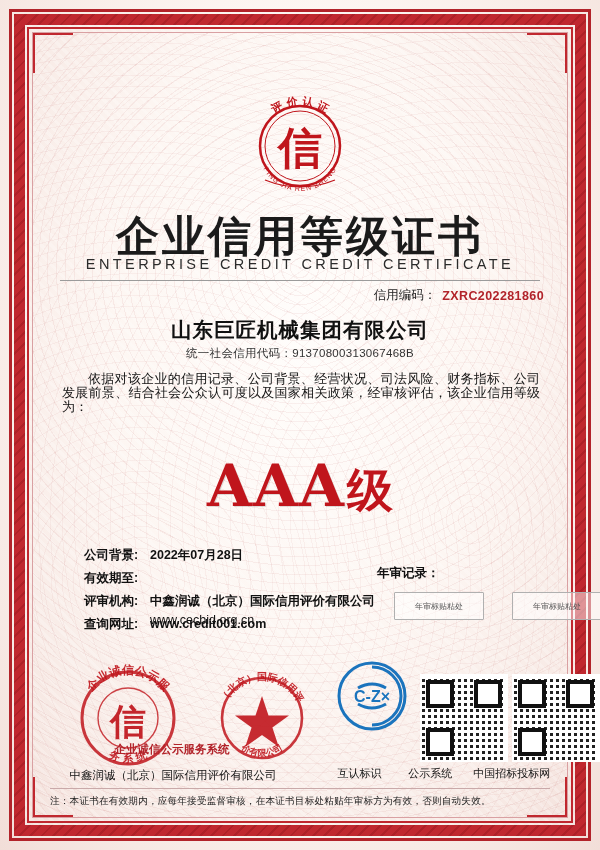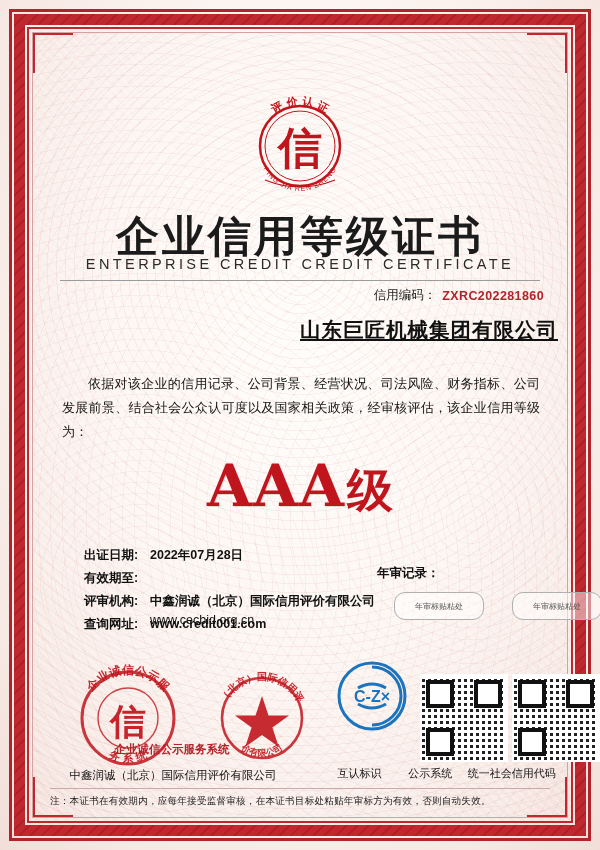--- a/index.html
+++ b/index.html
@@ -94,31 +94,31 @@
     position:absolute;top:238px;left:18px;right:18px;height:1px;background:#9b9b9b;
   }
   .code-row{
     position:absolute;top:245px;right:14px;
     display:flex;align-items:center;gap:6px;
     font-size:12.5px;color:#1d1d1d;
   }
   .code-row .code-val{color:#b2232a;font-weight:bold;letter-spacing:.4px;}
 
   .company{
-    position:absolute;top:274px;left:0;right:0;text-align:right;
+    position:absolute;top:274px;left:0;right:0;text-align:center;
     font-family:"DejaVu Sans","Liberation Sans",sans-serif;
-    font-size:20.5px;font-weight:bold;color:#111;letter-spacing:1px;text-decoration:underline;
+    font-size:20.5px;font-weight:bold;color:#111;letter-spacing:1px;
   }
   .uscc{
     position:absolute;top:304px;left:0;right:0;text-align:center;
     font-size:11.5px;color:#333;letter-spacing:.3px;
   }
   .body-text{
     position:absolute;top:330px;left:20px;right:18px;
-    font-size:13px;line-height:24px;color:#141414;text-align:justify;
+    font-size:13px;line-height:14px;color:#141414;text-align:justify;
     text-indent:26px;
   }
   .grade{
     position:absolute;top:410px;left:0;right:0;text-align:center;
   }
   .grade .aaa{
     font-family:"DejaVu Serif","Liberation Serif",serif;
     font-size:58px;font-weight:bold;color:#c0151c;letter-spacing:1px;
     text-shadow:1px 1px 0 rgba(0,0,0,.12);
     margin-top:24px;
@@ -138,21 +138,21 @@
   .details .val{color:#111;font-weight:bold;}
   .details .val.link{color:#111;}
   .url2{position:absolute;top:571px;left:108px;font-size:12.5px;color:#111;}
 
   .annual{
     position:absolute;top:523px;left:335px;
     font-size:12.5px;font-weight:bold;color:#111;
   }
   .stickers{position:absolute;top:550px;left:352px;display:flex;gap:28px;}
   .sticker{
-    width:88px;height:26px;border:1px solid #b0b0b0;border-radius:11px;
+    width:88px;height:26px;border:1px solid #b0b0b0;border-radius:1px;
     display:flex;align-items:center;justify-content:center;
     font-size:8px;color:#555;background:rgba(255,255,255,.5);
   }
 
   
   .seal-main{
     position:absolute;left:30px;top:620px;width:112px;height:112px;
   }
   .seal-caption{
     position:absolute;top:700px;left:10px;width:240px;text-align:center;
@@ -238,30 +238,31 @@
     <div class="title-cn">企业信用等级证书</div>
     <div class="title-en">ENTERPRISE CREDIT CREDIT CERTIFICATE</div>
     <div class="title-rule"></div>
 
     <div class="code-row">
       <span>信用编码：</span>
       <span class="code-val">ZXRC202281860</span>
     </div>
 
     <div class="company">山东巨匠机械集团有限公司</div>
+    <div class="uscc">统一社会信用代码：91370800313067468B</div>
 
     <div class="body-text">依据对该企业的信用记录、公司背景、经营状况、司法风险、财务指标、公司发展前景、结合社会公众认可度以及国家相关政策，经审核评估，该企业信用等级为：</div>
 
     <div class="grade">
       <span class="aaa">AAA</span><span class="lv">级</span>
     </div>
 
     <div class="details">
       <div class="row">
-        <span class="lbl">出证日期:</span>
+        <span class="lbl">公司背景:</span>
         <span class="val">2022年07月28日</span>
       </div>
       <div class="row">
         <span class="lbl">有效期至:</span>
       </div>
       <div class="row">
         <span class="lbl">评审机构:</span>
         <span class="val">中鑫润诚（北京）国际信用评价有限公司</span>
       </div>
       <div class="row">
@@ -331,20 +332,20 @@
     </div>
     <div class="qr q2">
       <div class="fp a"></div>
       <div class="fp b"></div>
       <div class="fp c"></div>
     </div>
 
     <div class="bottom-labels">
       <span class="bl1">互认标识</span>
       <span class="bl2">公示系统</span>
-      <span class="bl3">统一社会信用代码</span>
+      <span class="bl3">中国招标投标网</span>
     </div>
 
     <div class="note-rule"></div>
     <div class="note">注：本证书在有效期内，应每年接受监督审核，在本证书目标处粘贴年审标方为有效，否则自动失效。</div>
 
   </div>
 </div>
 
 </body></html>

